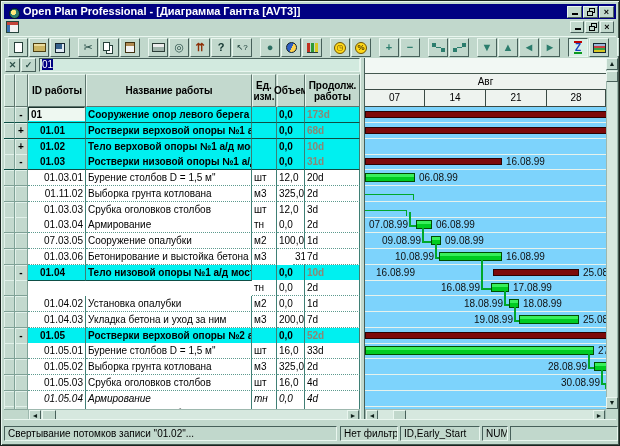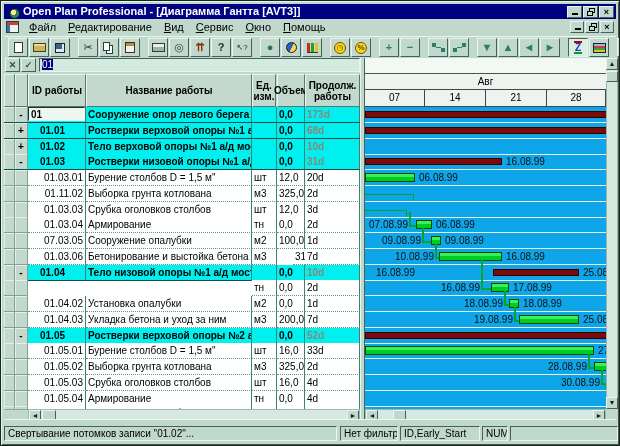--- a/index.html
+++ b/index.html
@@ -96,21 +96,21 @@
             border-left:1px solid #e9f6ef;border-right:1px solid #47605a}
 
   
   #gtop{position:absolute;left:364px;top:57px;width:241px;height:16px;background:#f2f8f4;border-bottom:1px solid #44584f}
   #gmonth{position:absolute;left:364px;top:73px;width:241px;height:16px;background:#eef3ef;border-bottom:1px solid #3a4a44;
           font-size:10px;color:#000;text-align:center;line-height:16px}
   #gweeks{position:absolute;left:364px;top:89px;width:241px;height:17px;background:#eef3ef;border-bottom:1px solid #3a4a44}
   .wcell{position:absolute;top:0;height:17px;border-right:1px solid #3a4a44;font-size:10px;text-align:center;line-height:16px;color:#000}
 
   
-  #gbody{position:absolute;left:364px;top:106px;width:241px;height:302px;overflow:hidden;background:#0ea5e9}
+  #gbody{position:absolute;left:364px;top:106px;width:241px;height:302px;overflow:hidden;background:#7dd3fc}
   .grow{position:absolute;left:0;width:241px;height:16px;border-bottom:1px solid #e6f2ec}
   .gbar{position:absolute}
   .gbar.summary{height:7px;background:#7d0a0a;border:1px solid #2d0303}
   .gbar.task{height:9px;background:linear-gradient(#39ef5c 0 3px,#00cc22 3px);border:1px solid #004d00}
   .glab{position:absolute;font-size:10px;line-height:12px;color:#101010;white-space:nowrap}
   .gline{position:absolute;background:#00a82a}
 
   
   .sbtrack{position:absolute;background:#d6e8df;border:1px solid #9db8ae}
   .sbb{position:absolute;width:12px;height:12px;background:#c1d8cc;border:1px solid;
@@ -137,21 +137,20 @@
         </span>
       <span class="wbtn">
           <span class="g-restore"></span>
         </span>
       <span class="wbtn"><span>×</span></span>
     </span>
   </div>
 
   <div class="menubar">
     <span class="m-icon"></span>
-    <span id="menu-items"><span class="m-item"><u>Ф</u>айл</span><span class="m-item"><u>Р</u>едактирование</span><span class="m-item"><u>В</u>ид</span><span class="m-item"><u>С</u>ервис</span><span class="m-item"><u>О</u>кно</span><span class="m-item"><u>П</u>омощь</span></span>
     <span class="winbtns">
       <span class="wbtn small">
           <span class="g-min"></span>
         </span>
       <span class="wbtn small">
           <span class="g-restore"></span>
         </span>
       <span class="wbtn small"><span>×</span></span>
     </span>
   </div>
@@ -417,21 +416,21 @@
       </div>
       <div class="trow" style="top: 268px;">
         <span class="tcell selc" style="left: 0px; width: 11px;"></span>
         <span class="tcell selc" style="left: 11px; width: 13px;"></span>
         <span class="tcell idc" style="left: 24px; width: 58px;">01.05.03</span>
         <span class="tcell " style="left: 82px; width: 166px;">Срубка оголовков столбов</span>
         <span class="tcell " style="left: 248px; width: 25px;">шт</span>
         <span class="tcell " style="left: 273px; width: 28px;">16,0</span>
         <span class="tcell dur" style="left: 301px; width: 55px;">4d</span>
       </div>
-      <div class="trow" style="top: 284px;">
+      <div class="trow" style="top: 284px; font-style: italic;">
         <span class="tcell selc" style="left: 0px; width: 11px;"></span>
         <span class="tcell selc" style="left: 11px; width: 13px;"></span>
         <span class="tcell idc" style="left: 24px; width: 58px;">01.05.04</span>
         <span class="tcell " style="left: 82px; width: 166px;">Армирование</span>
         <span class="tcell " style="left: 248px; width: 25px;">тн</span>
         <span class="tcell " style="left: 273px; width: 28px;">0,0</span>
         <span class="tcell dur" style="left: 301px; width: 55px;">4d</span>
       </div>
       <div class="trow" style="top: 299px;">
         <span class="tcell selc" style="left: 0px; width: 11px;"></span>

